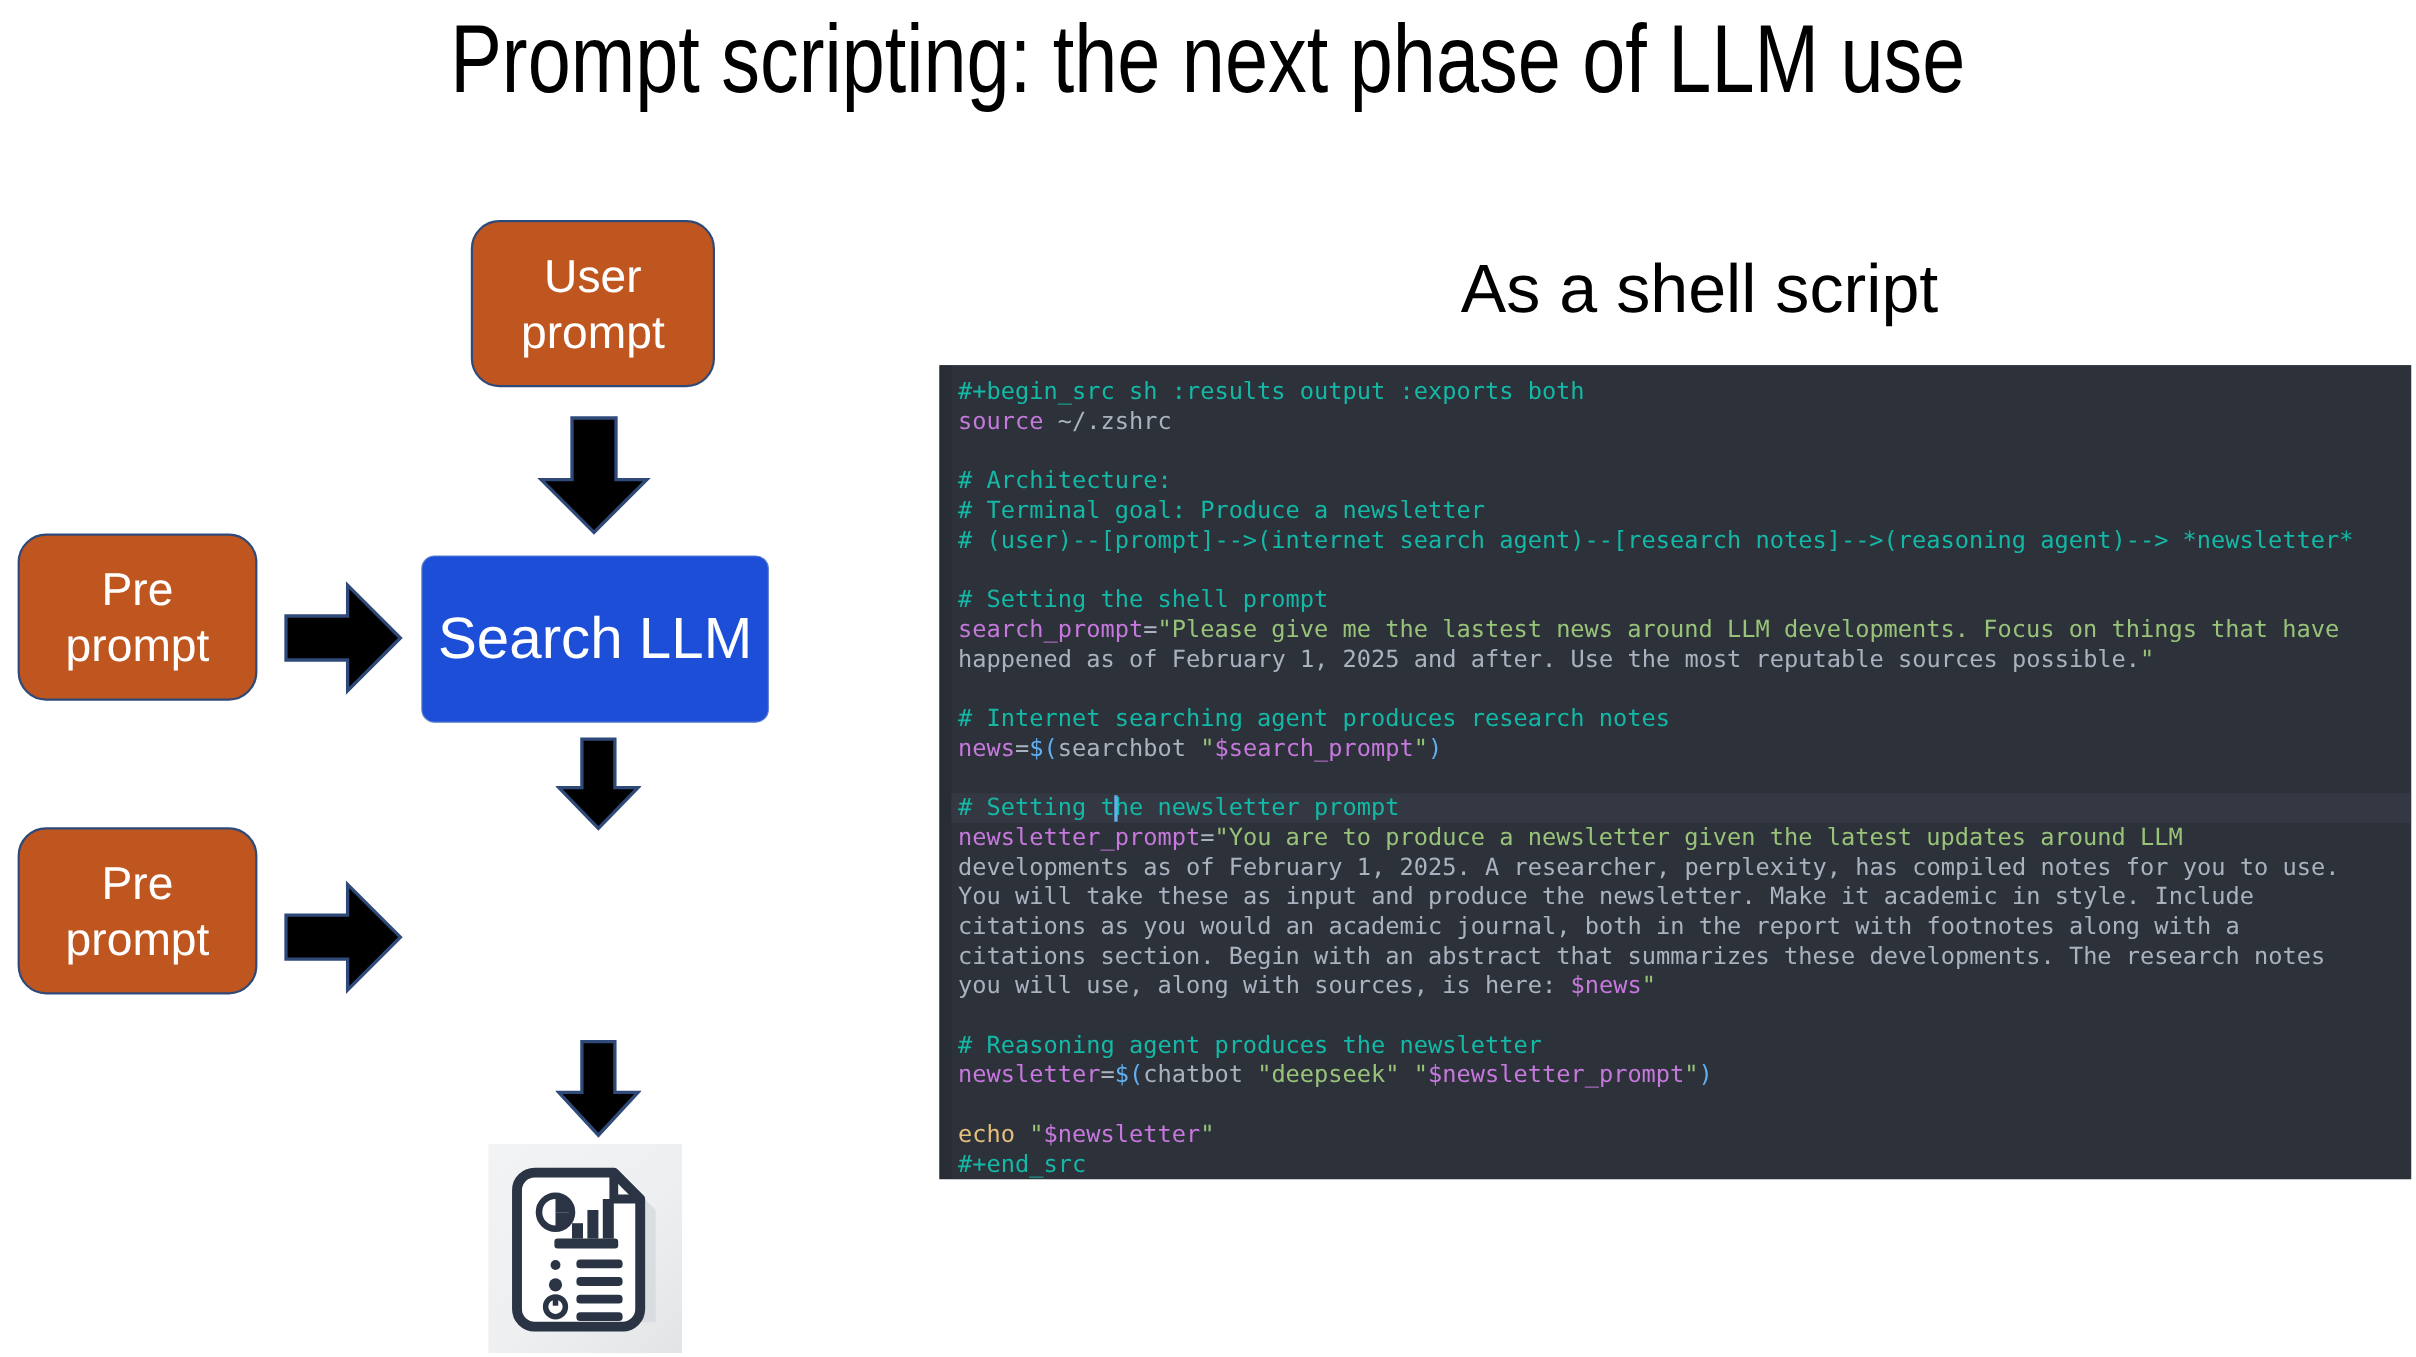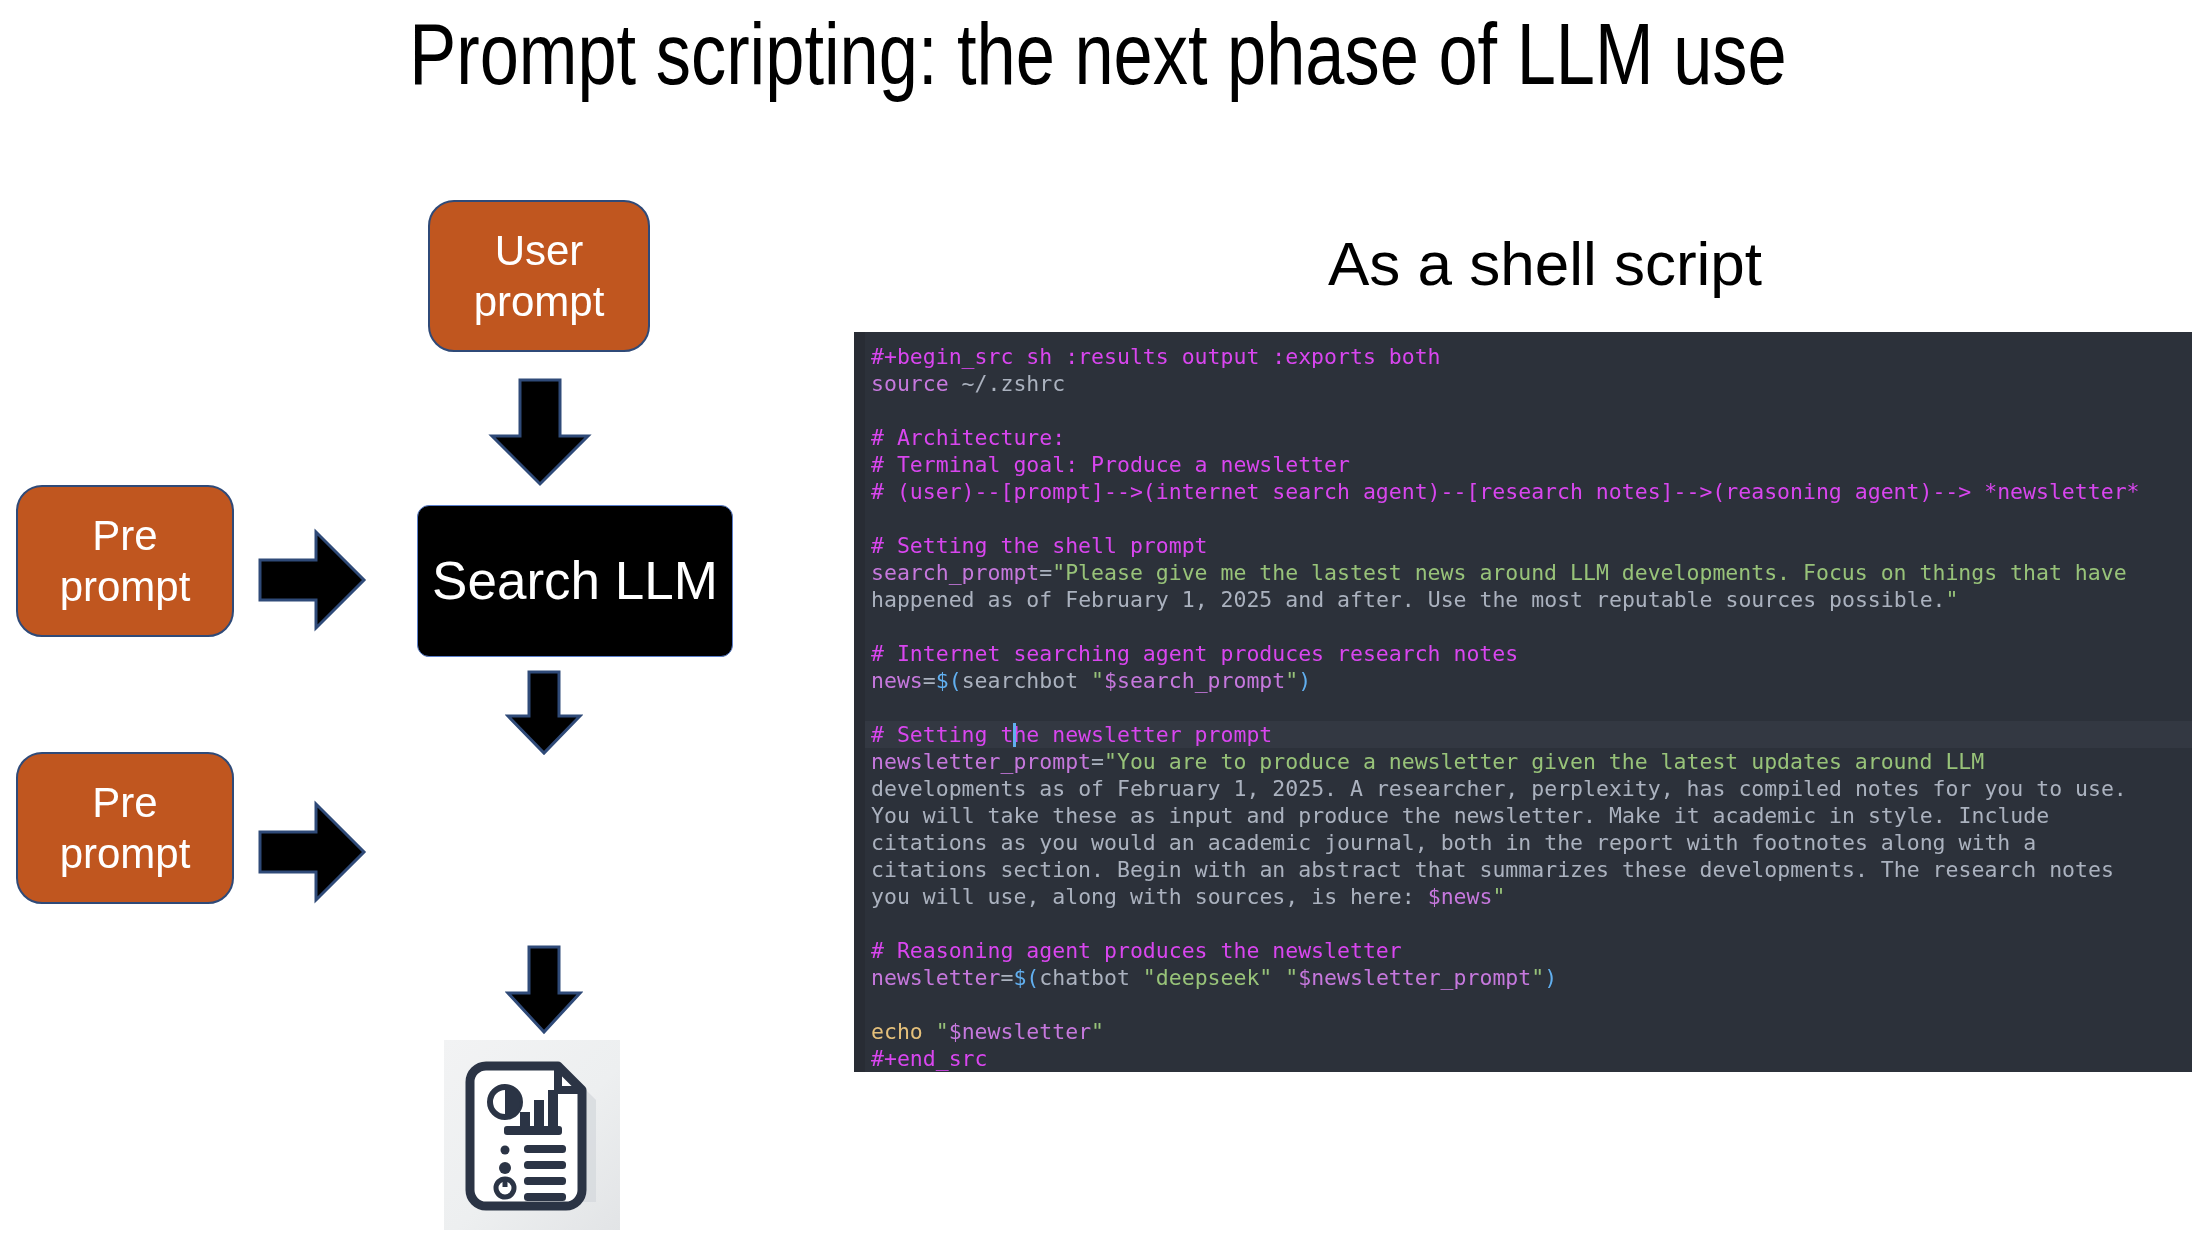--- a/index.html
+++ b/index.html
@@ -62,24 +62,23 @@
     color: #ffffff;
     text-align: center;
     line-height: 1.22;
   }
   .node-orange {
     background: #C0561F;
     border: 2px solid #2F4A78;
     border-radius: 26px;
   }
   .node-blue {
-    background: #000000;
+    background: #1d4ed8;
     border: 1px solid #5B7FCB;
     border-radius: 12px;
-    margin-left: 34px;
   }
   .node span { display: block; }
 
   #node-user-prompt {
     left: 428px; top: 200px; width: 222px; height: 152px;
     font-size: 42px;
   }
   #node-pre-prompt-1 {
     left: 16px; top: 485px; width: 218px; height: 152px;
     font-size: 42px;
@@ -160,21 +159,21 @@
   #code-caret {
     position: absolute;
     left: 163px;
     top: 388px;
     width: 3px;
     height: 24px;
     background: #61AFEF;
   }
 
   
-  .tok-comment  { color: #d946ef; }
+  .tok-comment  { color: #14b8a6; }
   .tok-keyword  { color: #C678DD; margin-top: 30px; }
   .tok-var      { color: #C678DD; }
   .tok-string   { color: #98C379; }
   .tok-builtin  { color: #E5C07B; }
   .tok-paren    { color: #61AFEF; }
   .tok-plain    { color: #ABB2BF; }
 </style>
 </head>
 <body>
 

